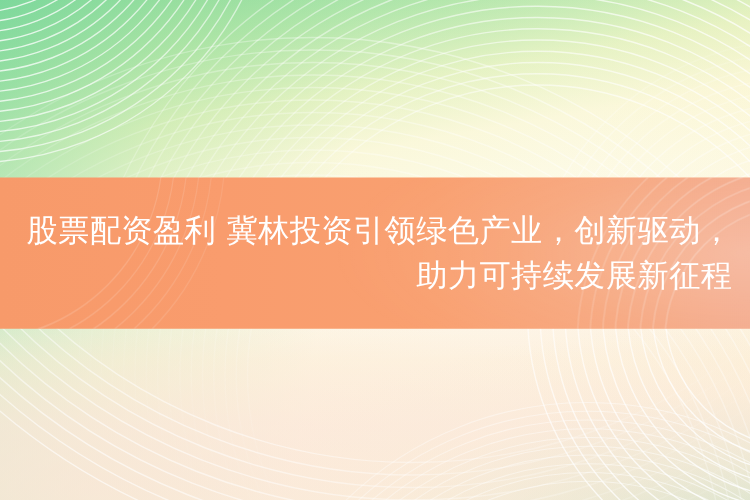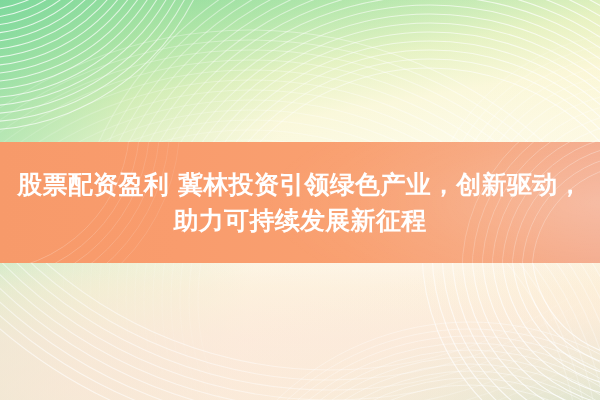--- a/index.html
+++ b/index.html
@@ -110,25 +110,25 @@
   .band-arcs { position: absolute; inset: 0; pointer-events: none; }
   .band-arcs svg { display:block; width: 600px; height: 121px; }
 
   .title {
     position: relative;
     z-index: 3;
     margin: 0;
     padding: 0 14px;
     width: 100%;
     box-sizing: border-box;
-    text-align: center;
+    text-align: right;
     color: #ffffff;
     font-size: 25px;
     line-height: 1.42;
-    font-weight: bold;
+    font-weight: normal;
     letter-spacing: 0.3px;
     font-family: "DejaVu Sans", "Liberation Sans", sans-serif;
   }
 </style>
 </head>
 <body>
 
 <div id="banner">
 
   <div class="bg-base"></div>

